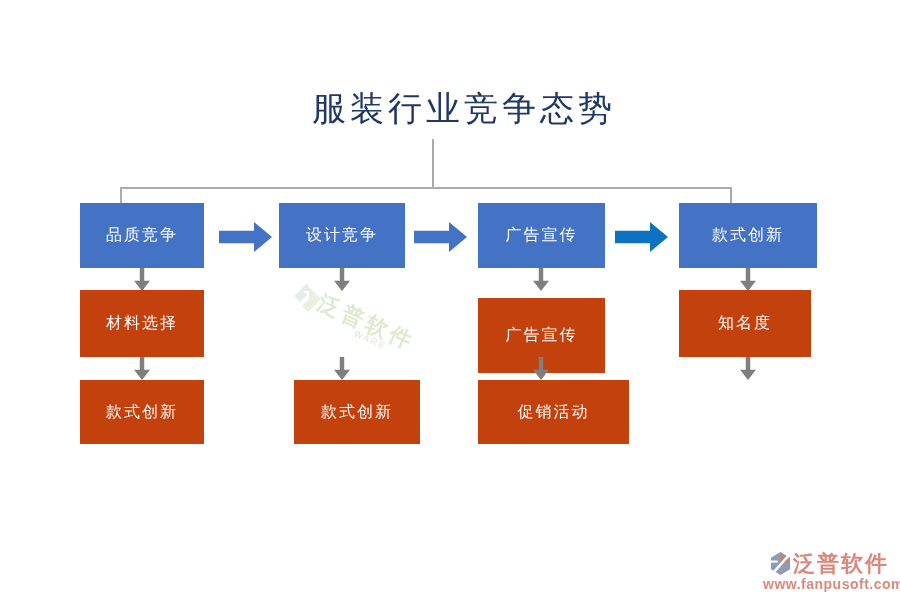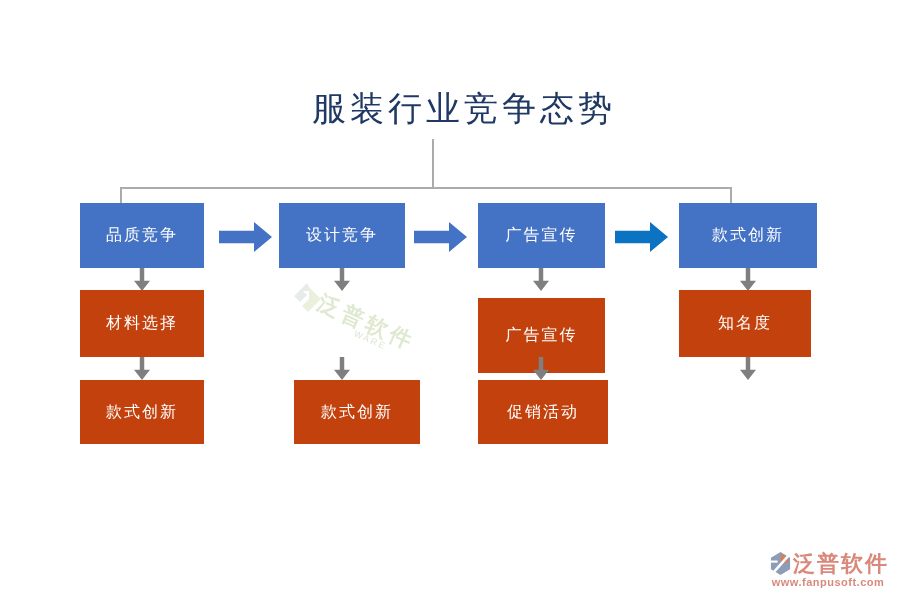--- a/index.html
+++ b/index.html
@@ -83,21 +83,21 @@
   .logo-brand {
     position: absolute; left: 38px; top: 0px;
     font-size: 22px; font-weight: bold;
     letter-spacing: 2px;
     color: #D9897B;
     white-space: nowrap;
   }
   .logo-url {
     position: absolute; left: 8px; top: 27px;
     width: 130px; text-align: center;
-    font-size: 11px; font-weight: bold;
+    font-size: 14px; font-weight: bold;
     color: #D9897B;
     letter-spacing: 0.5px;
   }
 </style>
 </head>
 <body>
 
 <div class="canvas">
 
   <div class="title">服装行业竞争态势</div>
@@ -119,21 +119,21 @@
   <div class="darr" style="left:334px; top:268px"></div>
   <div class="darr" style="left:334px; top:357px"></div>
   <div class="node grn" style="left:294px; top:380px; width:126px; height:64px">款式创新</div>
 
   <div class="farr" style="left:414px"></div>
 
   <div class="node hdr" style="left:478px; width:127px">广告宣传</div>
   <div class="darr" style="left:533px; top:268px"></div>
   <div class="node grn" style="left:478px; top:298px; width:127px; height:75px">广告宣传</div>
   <div class="darr" style="left:533px; top:357px"></div>
-  <div class="node grn" style="left:478px; top:380px; width:130px; height:64px">促销活动</div>
+  <div class="node grn" style="left:478px; top:380px; width:151px; height:64px">促销活动</div>
 
   <div class="farr hl" style="left:615px"></div>
 
   <div class="node hdr" style="left:679px; width:138px">款式创新</div>
   <div class="darr" style="left:740px; top:268px"></div>
   <div class="node grn" style="left:679px; top:290px; width:132px; height:67px">知名度</div>
   <div class="darr" style="left:740px; top:357px"></div>
 
   <div class="wm">
     <svg class="wm-icon" width="30" height="32" viewBox="0 0 30 32">

